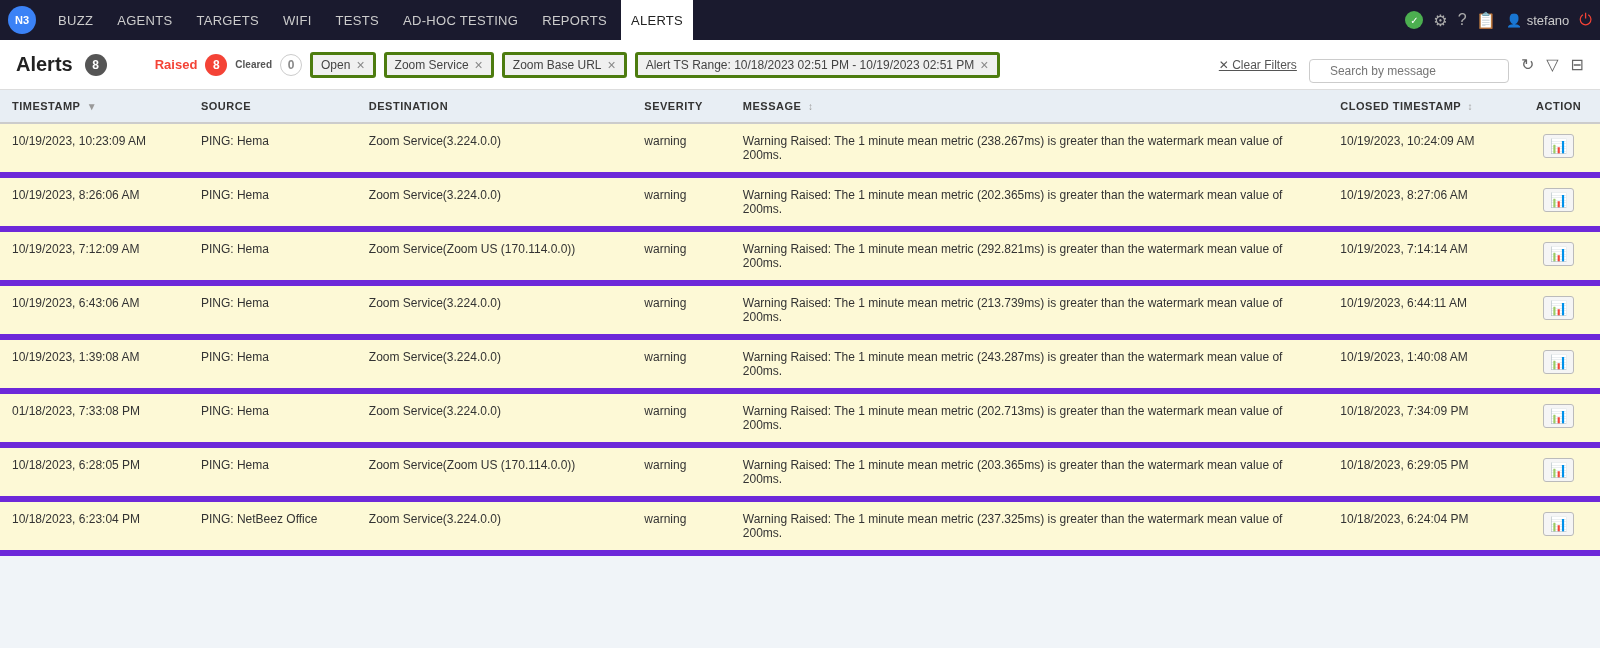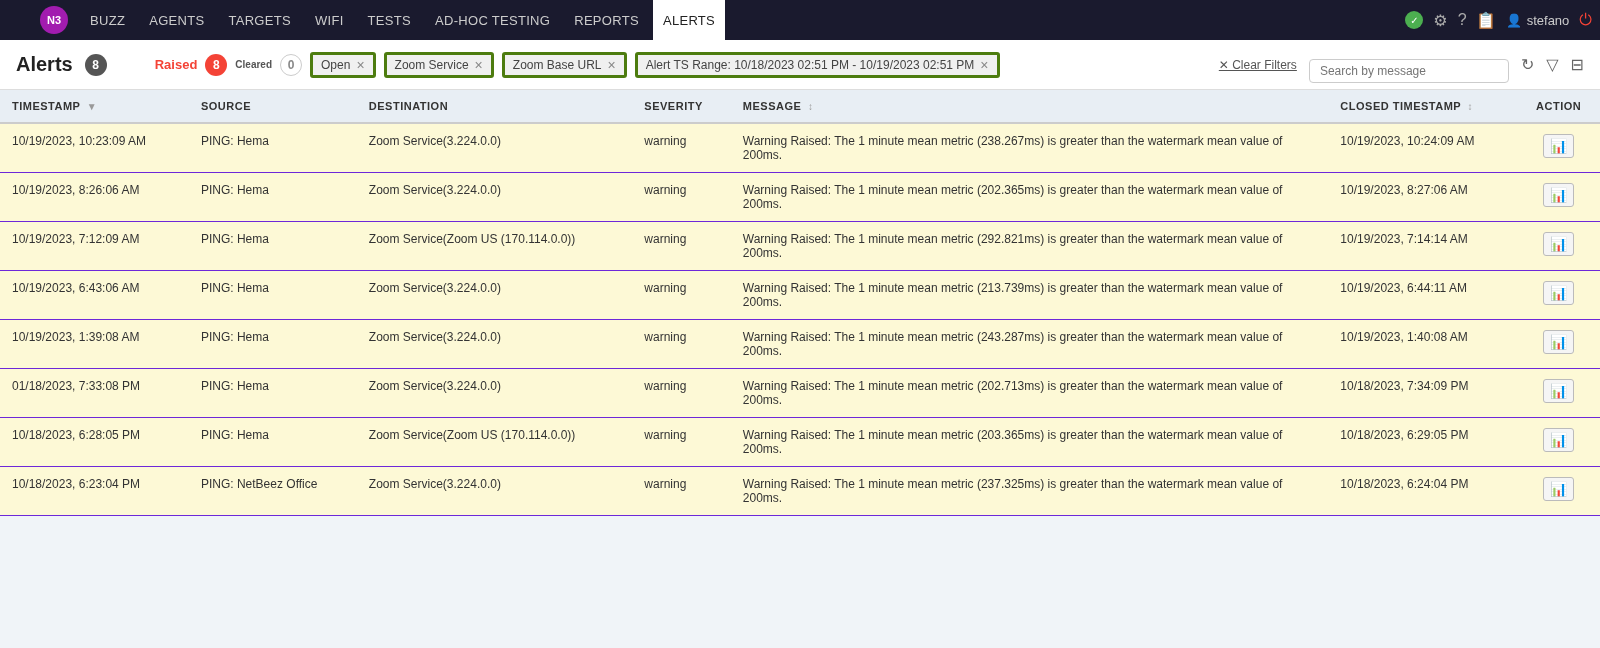--- a/index.html
+++ b/index.html
@@ -1,50 +1,50 @@
 <!DOCTYPE html>
 <html><head>
   <meta charset="utf-8">
   <style>
     * { box-sizing: border-box; margin: 0; padding: 0; }
     body { font-family: -apple-system, BlinkMacSystemFont, 'Segoe UI', sans-serif; font-size: 13px; background: #f0f4f8; }
 
     
     .nav { background: #1a1a2e; display: flex; align-items: center; height: 40px; padding: 0 8px; gap: 4px; }
-    .nav-logo { width: 28px; height: 28px; background: #a21caf; border-radius: 50%; display: flex; align-items: center; justify-content: center; color: white; font-weight: bold; font-size: 11px; margin-right: 8px; flex-shrink: 0; margin-left: 32px; }
+    .nav-logo { width: 28px; height: 28px; background: #3b82f6; border-radius: 50%; display: flex; align-items: center; justify-content: center; color: white; font-weight: bold; font-size: 11px; margin-right: 8px; flex-shrink: 0; }
     .nav-item { color: #ccc; padding: 0 10px; height: 40px; display: flex; align-items: center; cursor: pointer; font-size: 13px; font-weight: 500; letter-spacing: 0.3px; }
     .nav-item.active { background: #fff; color: #222; }
     .nav-right { margin-left: auto; display: flex; align-items: center; gap: 10px; }
     .nav-icon { color: #aaa; cursor: pointer; font-size: 16px; }
     .nav-user { color: #ccc; font-size: 13px; display: flex; align-items: center; gap: 4px; }
     .status-green { width: 18px; height: 18px; background: #4caf50; border-radius: 50%; display: flex; align-items: center; justify-content: center; color: white; font-size: 10px; }
 
     
     .toolbar { background: #fff; border-bottom: 1px solid #ddd; display: flex; align-items: center; padding: 0 16px; height: 50px; gap: 8px; }
     .toolbar-title { font-size: 20px; font-weight: 600; color: #222; margin-right: 4px; }
     .badge { border-radius: 50%; width: 22px; height: 22px; display: flex; align-items: center; justify-content: center; font-size: 12px; font-weight: 700; }
     .badge-total { background: #555; color: white; }
     .badge-raised { background: #f44336; color: white; }
     .badge-cleared { background: transparent; color: #888; border: 1px solid #ccc; }
     .filter-label { font-size: 13px; font-weight: 600; color: #f44336; padding-left: 40px; }
     .filter-label-cleared { font-size: 10px; font-weight: 600; color: #555; }
     .filter-tag { display: flex; align-items: center; gap: 4px; background: #f0f0f0; border: 3px solid #4d7c0f; border-radius: 3px; padding: 2px 8px; font-size: 12px; color: #444; cursor: pointer; }
     .filter-tag-x { color: #888; cursor: pointer; margin-left: 2px; font-size: 14px; }
     .toolbar-spacer { flex: 1; }
     .clear-filters { font-size: 12px; color: #555; cursor: pointer; display: flex; align-items: center; gap: 3px; text-decoration: underline; margin-right: 4px; }
-    .search-box { border: 1px solid #ccc; border-radius: 4px; padding: 4px 10px; font-size: 12px; width: 200px; color: #be185d; margin-top: 12px; }
+    .search-box { border: 1px solid #ccc; border-radius: 4px; padding: 4px 20px; font-size: 12px; width: 200px; color: #be185d; margin-top: 12px; }
     .toolbar-action-icon { color: #666; cursor: pointer; font-size: 16px; margin-left: 4px; }
 
     
     .table-container { overflow-x: auto; }
     table { width: 100%; border-collapse: collapse; background: #fff; }
     thead tr { background: #e8eef4; border-bottom: 2px solid #ccc; padding-left: 27px; }
     thead th { text-align: left; padding: 10px 12px; font-size: 11px; font-weight: 700; color: #333; letter-spacing: 0.5px; text-transform: uppercase; white-space: nowrap; }
     thead th .sort-icon { color: #999; font-size: 10px; margin-left: 3px; }
-    tbody tr { border-bottom: 1px solid #6d28d9; background: #fdf9d6; margin-left: 29px; }
+    tbody tr { border-bottom: 6px solid #6d28d9; background: #fdf9d6; margin-left: 29px; }
     tbody td { padding: 10px 12px; font-size: 12px; color: #333; vertical-align: top; }
     .action-btn { border: 1px solid #bbb; background: #f5f5f5; border-radius: 3px; padding: 3px 6px; cursor: pointer; font-size: 14px; color: #555; }
 
     .col-ts { min-width: 140px; }
     .col-source { min-width: 130px; }
     .col-dest { min-width: 180px; }
     .col-sev { min-width: 80px; }
     .col-msg { min-width: 350px; max-width: 500px; }
     .col-cts { min-width: 140px; }
     .col-action { min-width: 60px; text-align: center; }

